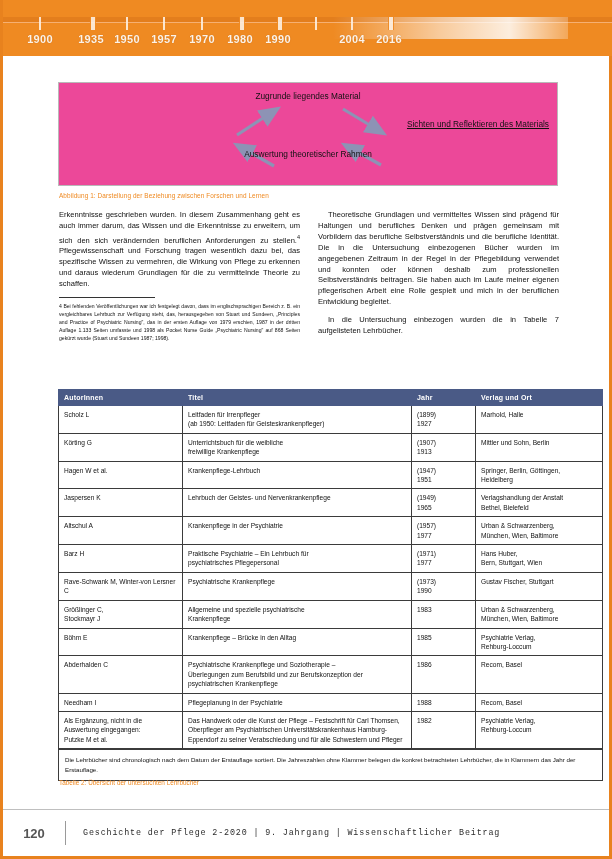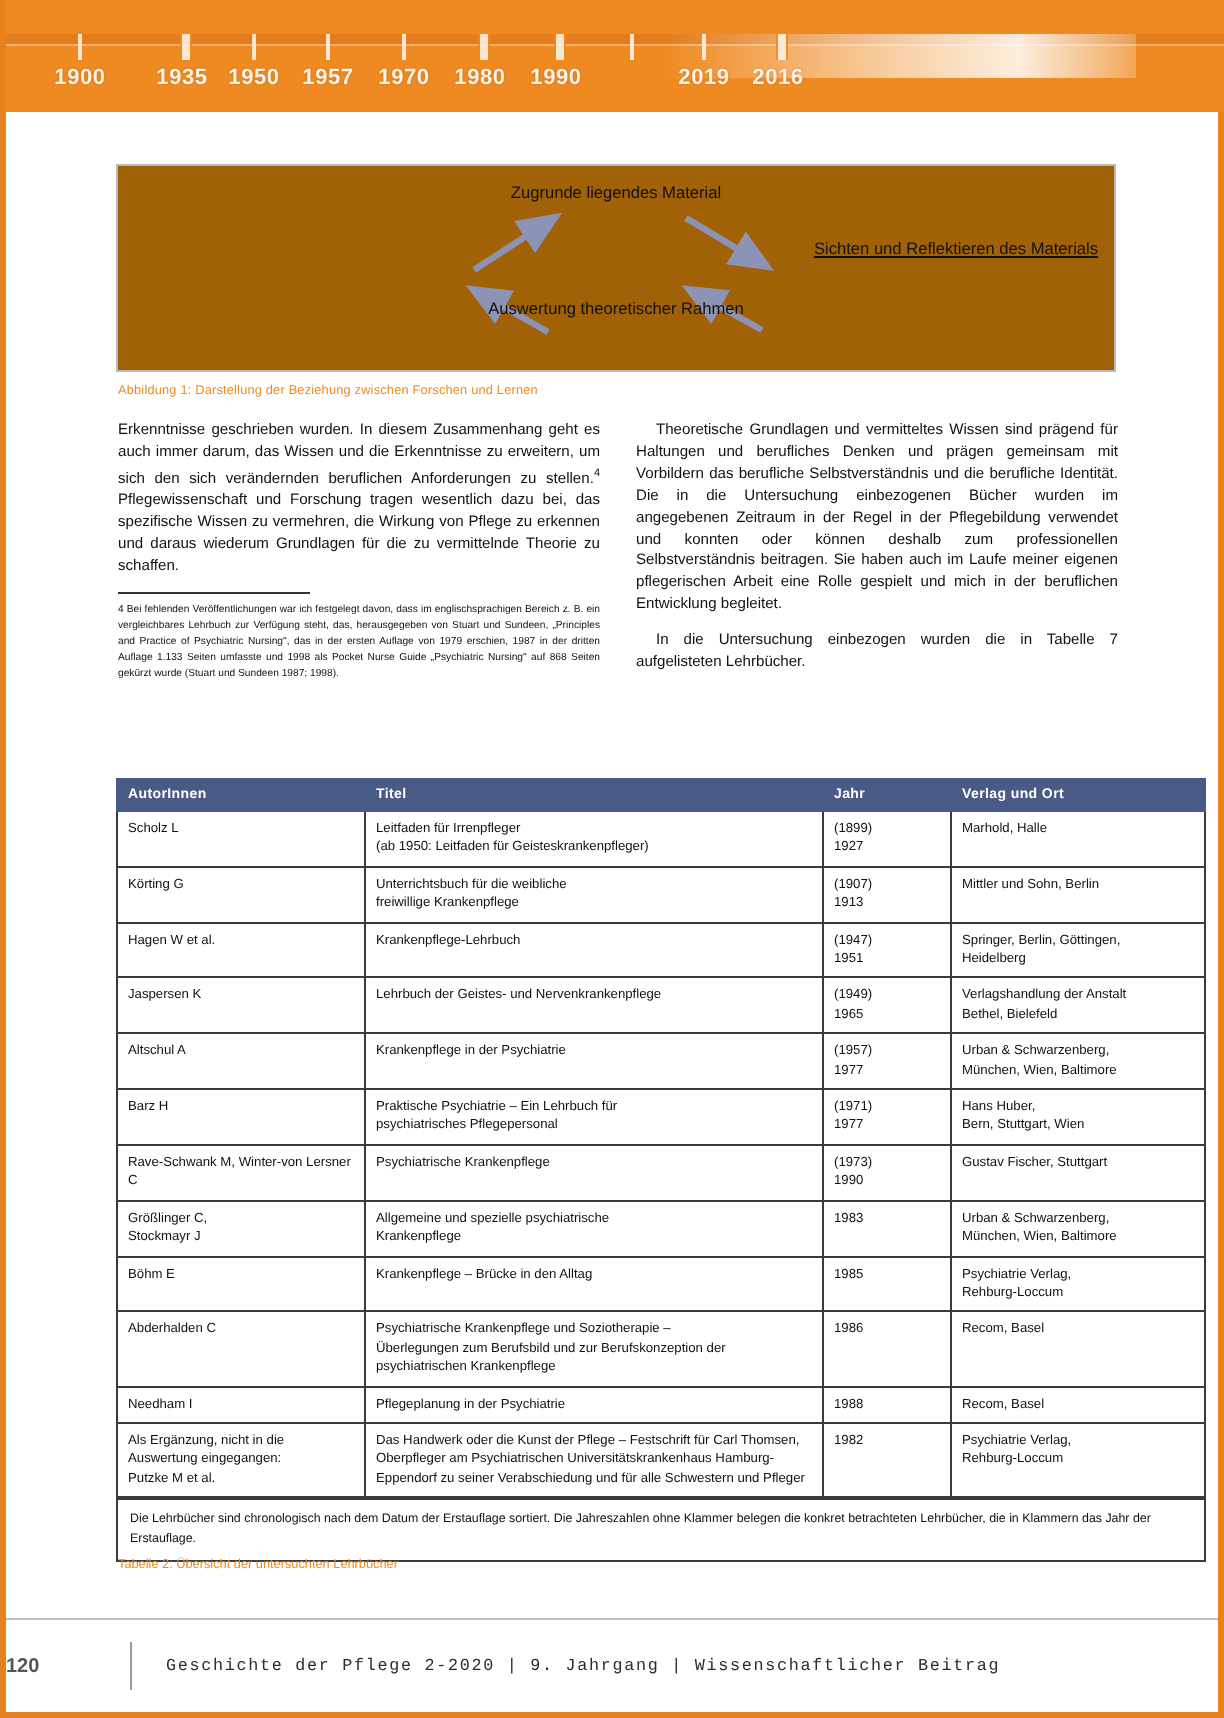--- a/index.html
+++ b/index.html
@@ -49,21 +49,21 @@
     font-family:"Liberation Sans", sans-serif;
     font-size:11px;font-weight:700;color:#fdf3e8;
     letter-spacing:.3px;
     transform:translateX(-50%);
     text-shadow:0 0 1px rgba(160,80,0,.6);
   }
   
   #figure-box{
     position:absolute;left:55px;top:82px;width:500px;height:104px;
     border:1px solid #b9b9b9;
-    background:#a16207;
+    background:#ec4899;
     box-sizing:border-box;
   }
   .fig-node{
     position:absolute;
     text-align:center;
     font-size:8.3px;
     line-height:11px;
     color:#111;
     font-family:"Liberation Sans", sans-serif;
   }
@@ -147,22 +147,22 @@
   
   #footer{
     position:absolute;left:0;right:0;bottom:0;height:46px;
     border-top:1px solid #bfbfbf;
   }
   #footer .inner{
     position:absolute;left:0;right:0;top:11px;height:24px;
     display:flex;align-items:center;
   }
   #pagenum{
-    width:62px;text-align:left;
-    font-size:10px;font-weight:700;color:#555;
+    width:62px;text-align:center;
+    font-size:13px;font-weight:700;color:#555;
     font-family:"Liberation Sans", sans-serif;
   }
   #foot-div{width:1px;height:24px;background:#9a9a9a;}
   #foot-text{
     padding-left:17px;
     font-size:8.4px;color:#2b2b2b;letter-spacing:.85px;
     font-family:Liberation Mono, monospace;
   }
 </style>
 </head>
@@ -186,21 +186,21 @@
         <div class="yr" style="left: 161px;">1957</div>
         <div class="tick" style="left: 198px;"></div>
         <div class="yr" style="left: 199px;">1970</div>
         <div class="tick dbl" style="left: 236px;"></div>
         <div class="yr" style="left: 237px;">1980</div>
         <div class="tick dbl" style="left: 274px;"></div>
         <div class="yr" style="left: 275px;">1990</div>
         <div class="tick" style="left: 312px;"></div>
         <div class="yr" style="left: 313px; margin-top: 32px;">2000</div>
         <div class="tick" style="left: 348px;"></div>
-        <div class="yr" style="left: 349px;">2019</div>
+        <div class="yr" style="left: 349px;">2004</div>
         <div class="tick dbl" style="left: 385px;"></div>
         <div class="yr" style="left: 386px;">2016</div>
       </div>
   </div>
 
   <div id="figure-box">
     <svg width="498" height="102" style="position:absolute;left:0;top:0;">
       <defs>
         <marker id="ah" markerWidth="7" markerHeight="7" refX="5.5" refY="3" orient="auto">
           <polygon points="0,0 7,3 0,6" fill="#8d93b5"></polygon>

